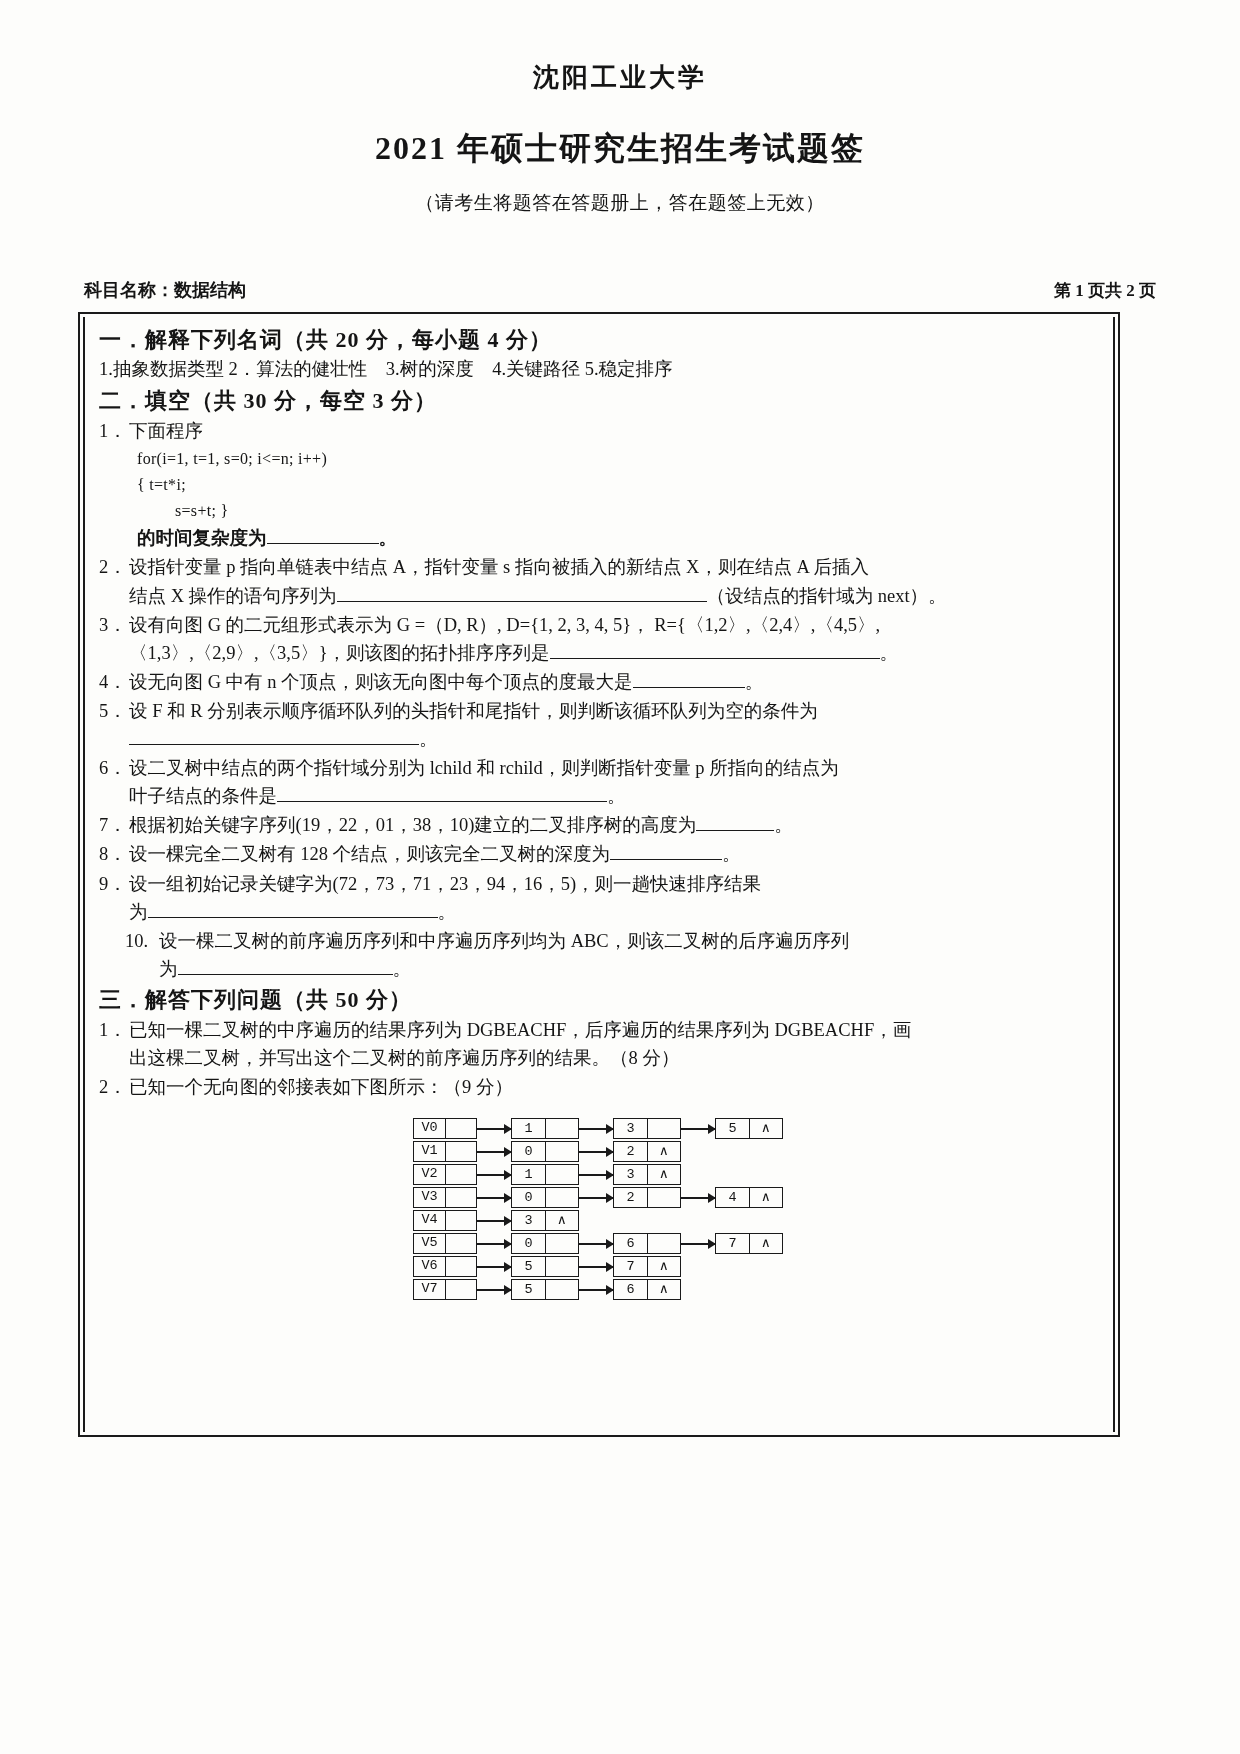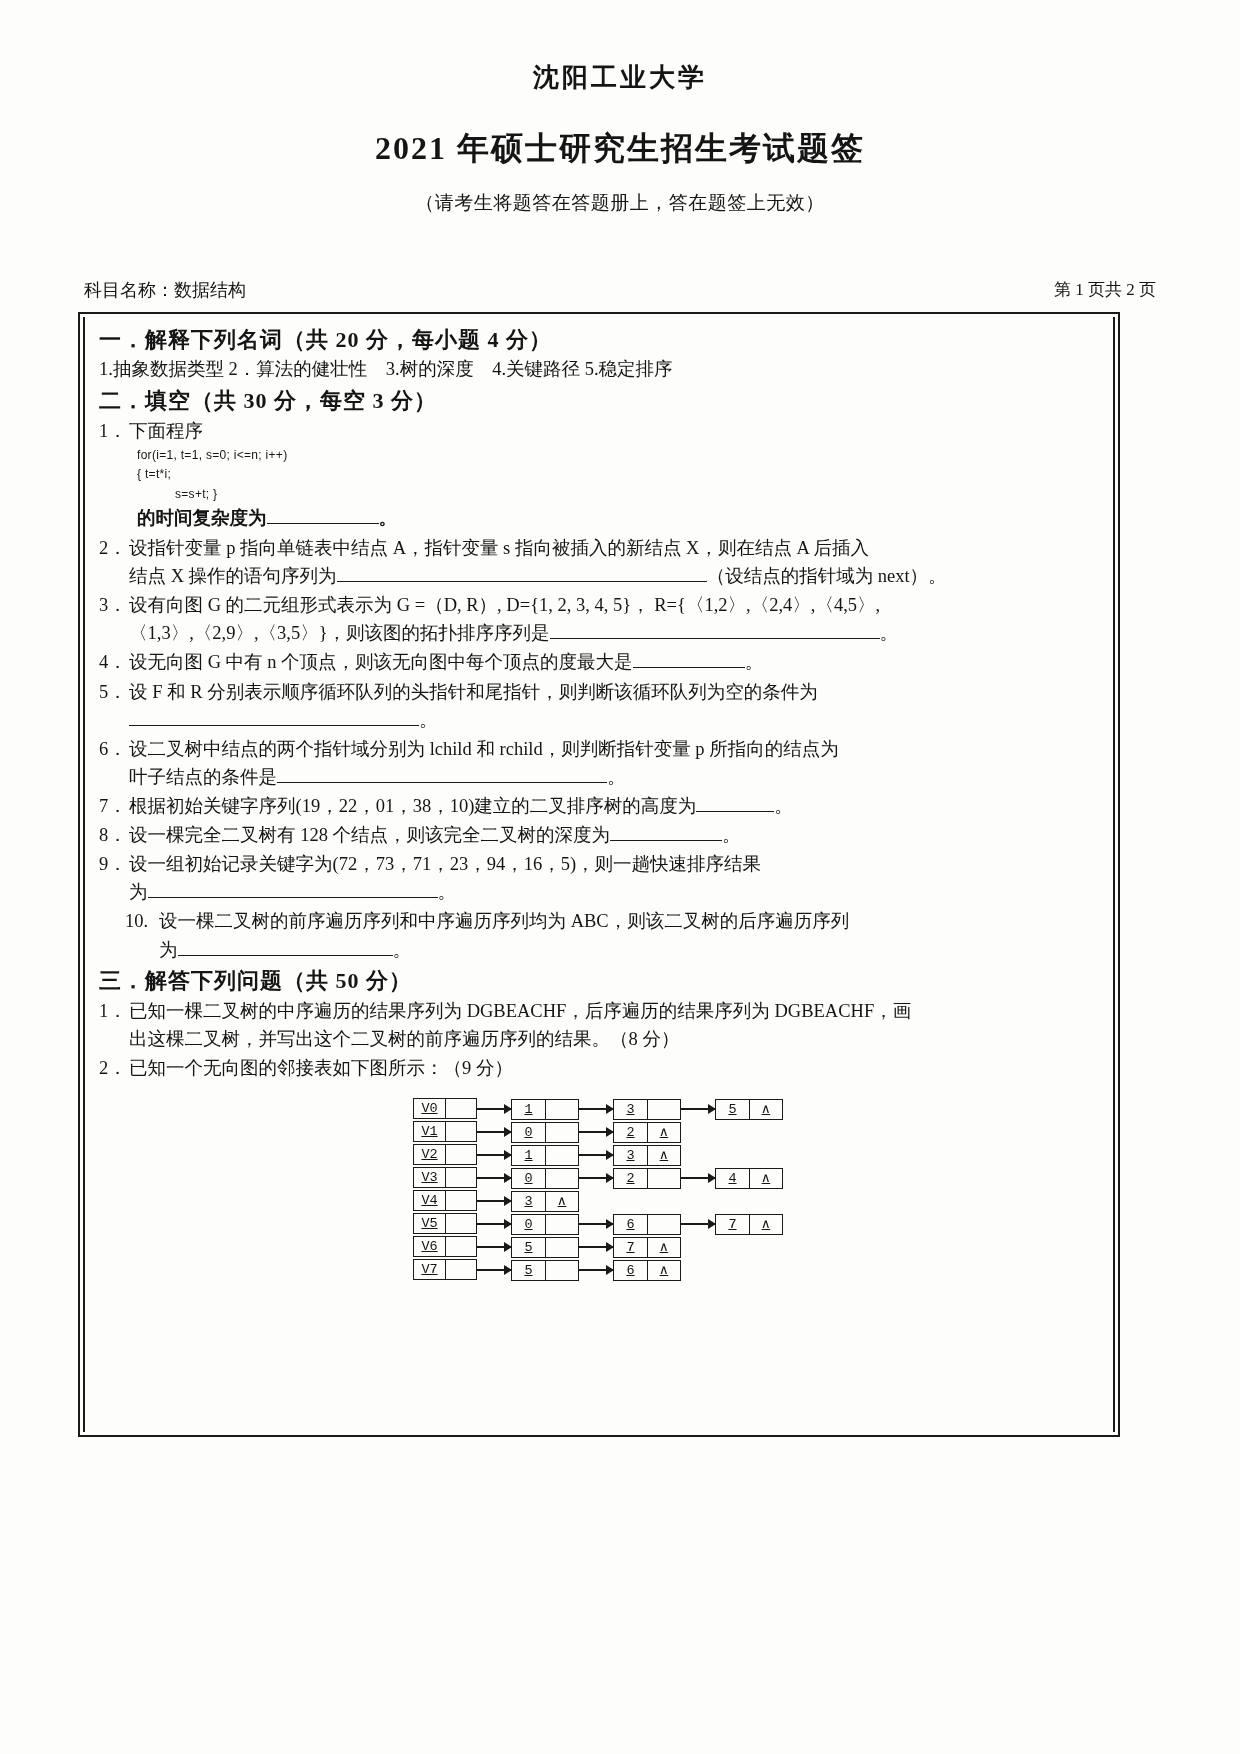--- a/index.html
+++ b/index.html
@@ -47,23 +47,23 @@
   }
 
   
   .meta-row {
     position: absolute;
     top: 278px;
     left: 84px;
     right: 84px;
     display: flex;
     justify-content: space-between;
-    align-items: flex-start;
+    align-items: center;
     font-size: 18px;
-    font-weight: normal;
+    font-weight: bold;
     gap: 29px;
   }
   .meta-right { font-size: 17px; }
 
   
   .frame {
     position: absolute;
     top: 312px;
     left: 78px;
     width: 1042px;
@@ -112,22 +112,22 @@
     margin: 1px 0;
   }
 
   .terms-line {
     font-size: 18.5px;
     line-height: 1.5;
     margin: 1px 0 1px 0;
   }
 
   .code {
-    font-family: Liberation Sans, sans-serif;
-    font-size: 12px;
+    font-family: Liberation Serif, serif;
+    font-size: 16px;
     line-height: 1.62;
     margin-left: 38px;
     letter-spacing: 0.3px;
   }
   .indent {
     margin-left: 38px;
     font-weight: bold;
   }
 
   .blank {
@@ -146,21 +146,20 @@
   
   .diagram-wrap {
     margin-top: 16px;
     display: flex;
     justify-content: center;
   }
   .adj {
     position: relative;
     font-family: "Liberation Mono", "DejaVu Sans Mono", monospace;
     font-size: 14px;
-    text-decoration: underline;
   }
   .adj-row {
     display: flex;
     align-items: center;
     height: 23px;
   }
   .head-cell {
     display: flex;
     width: 64px;
     height: 21px;

